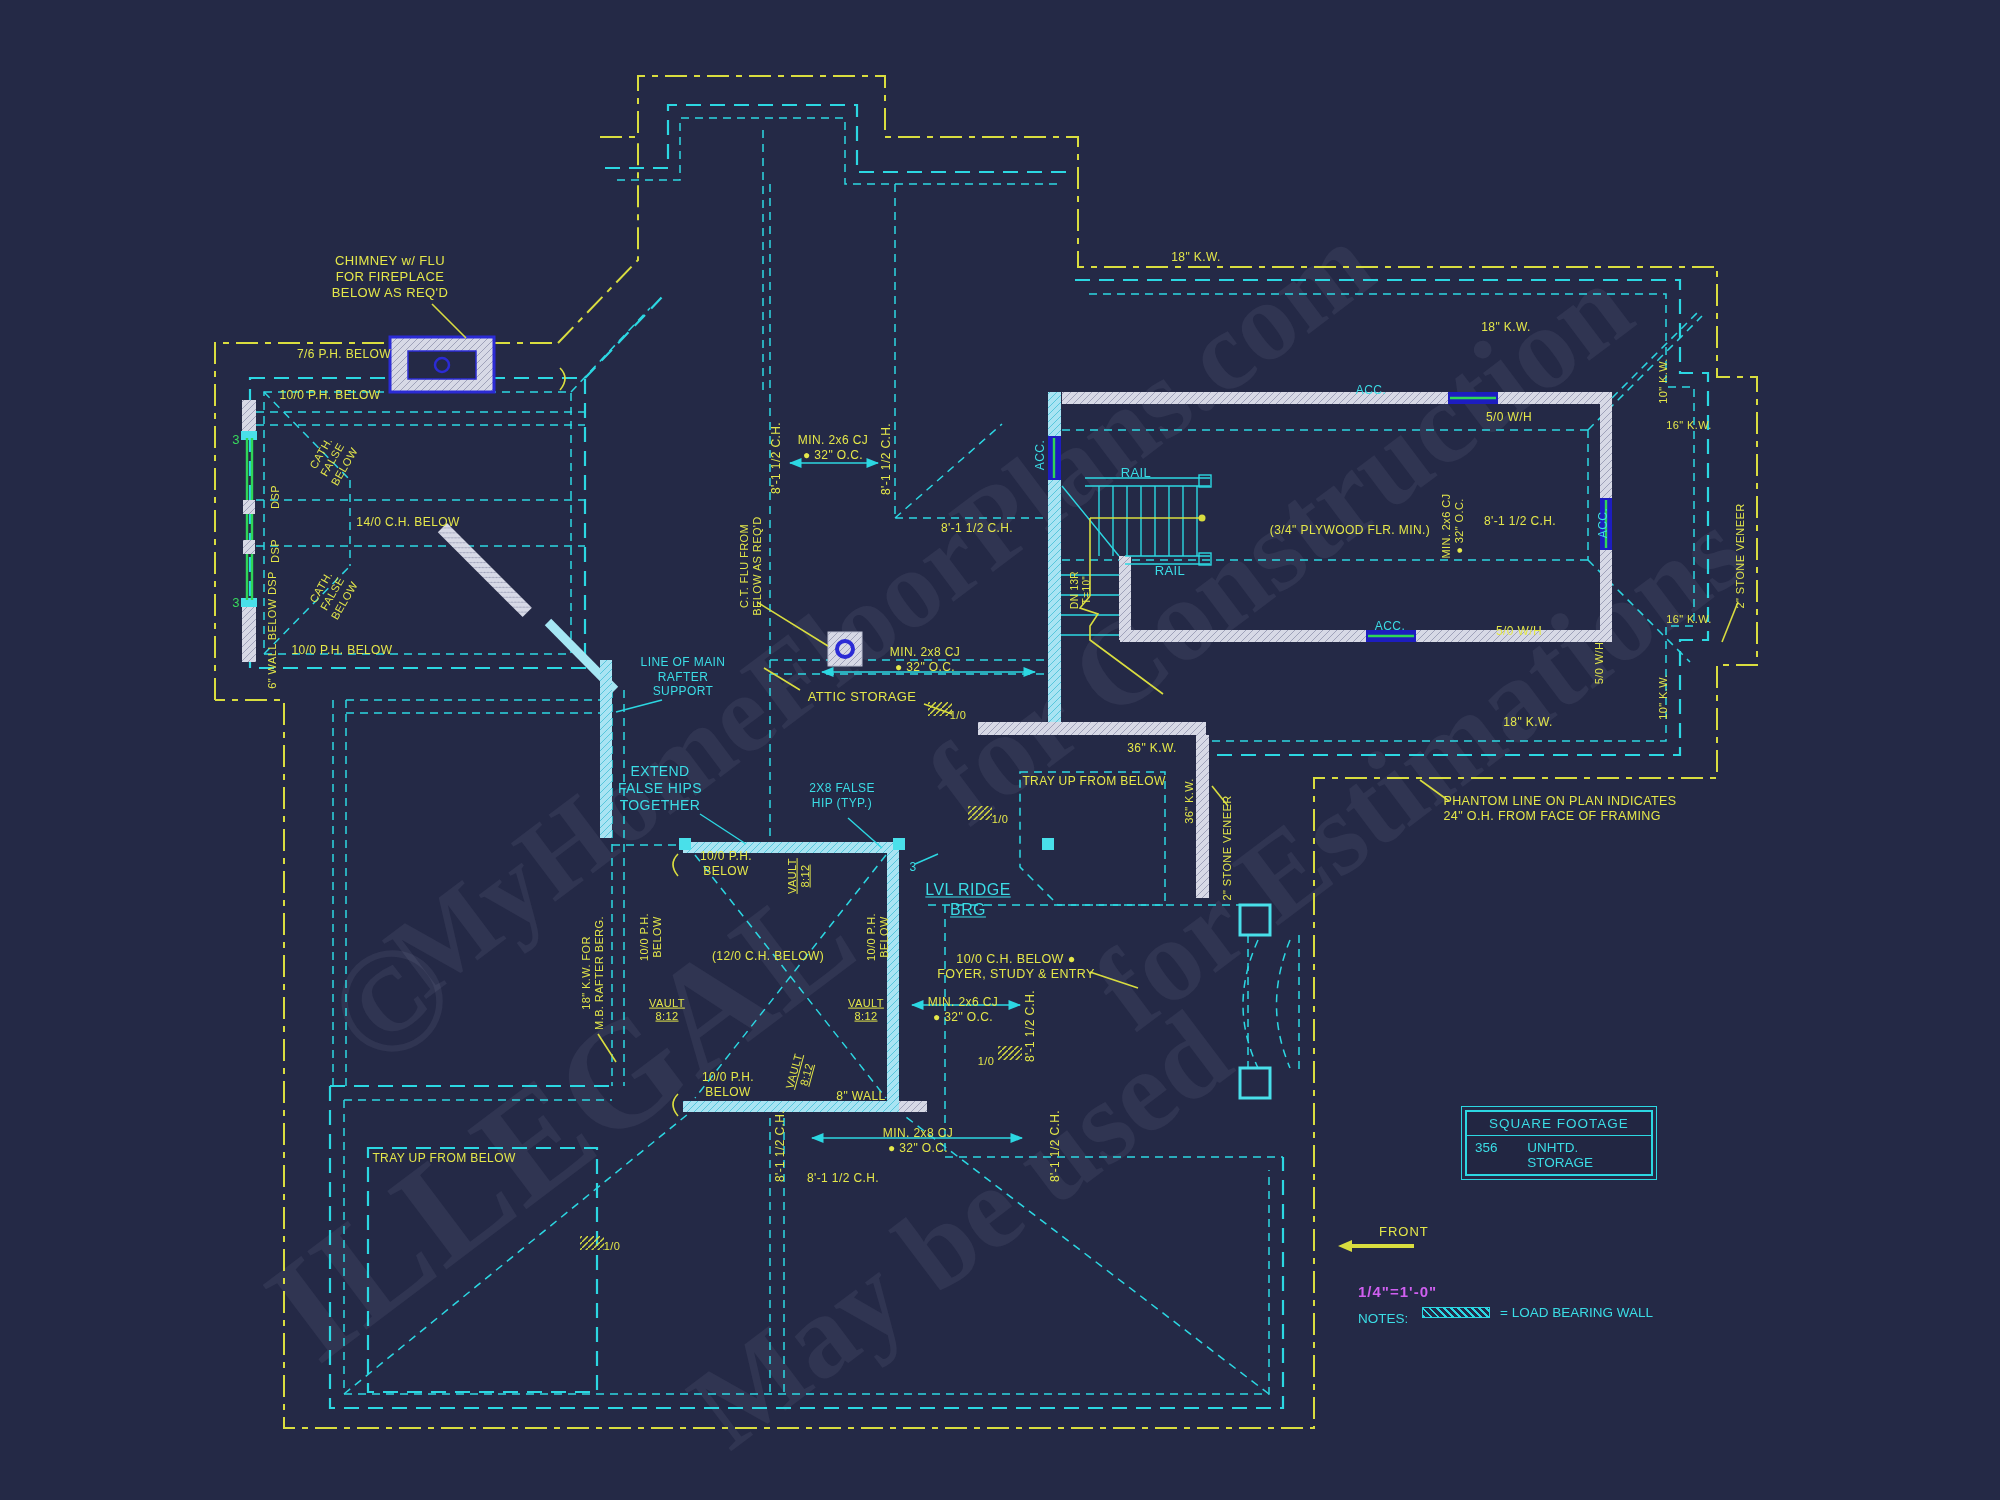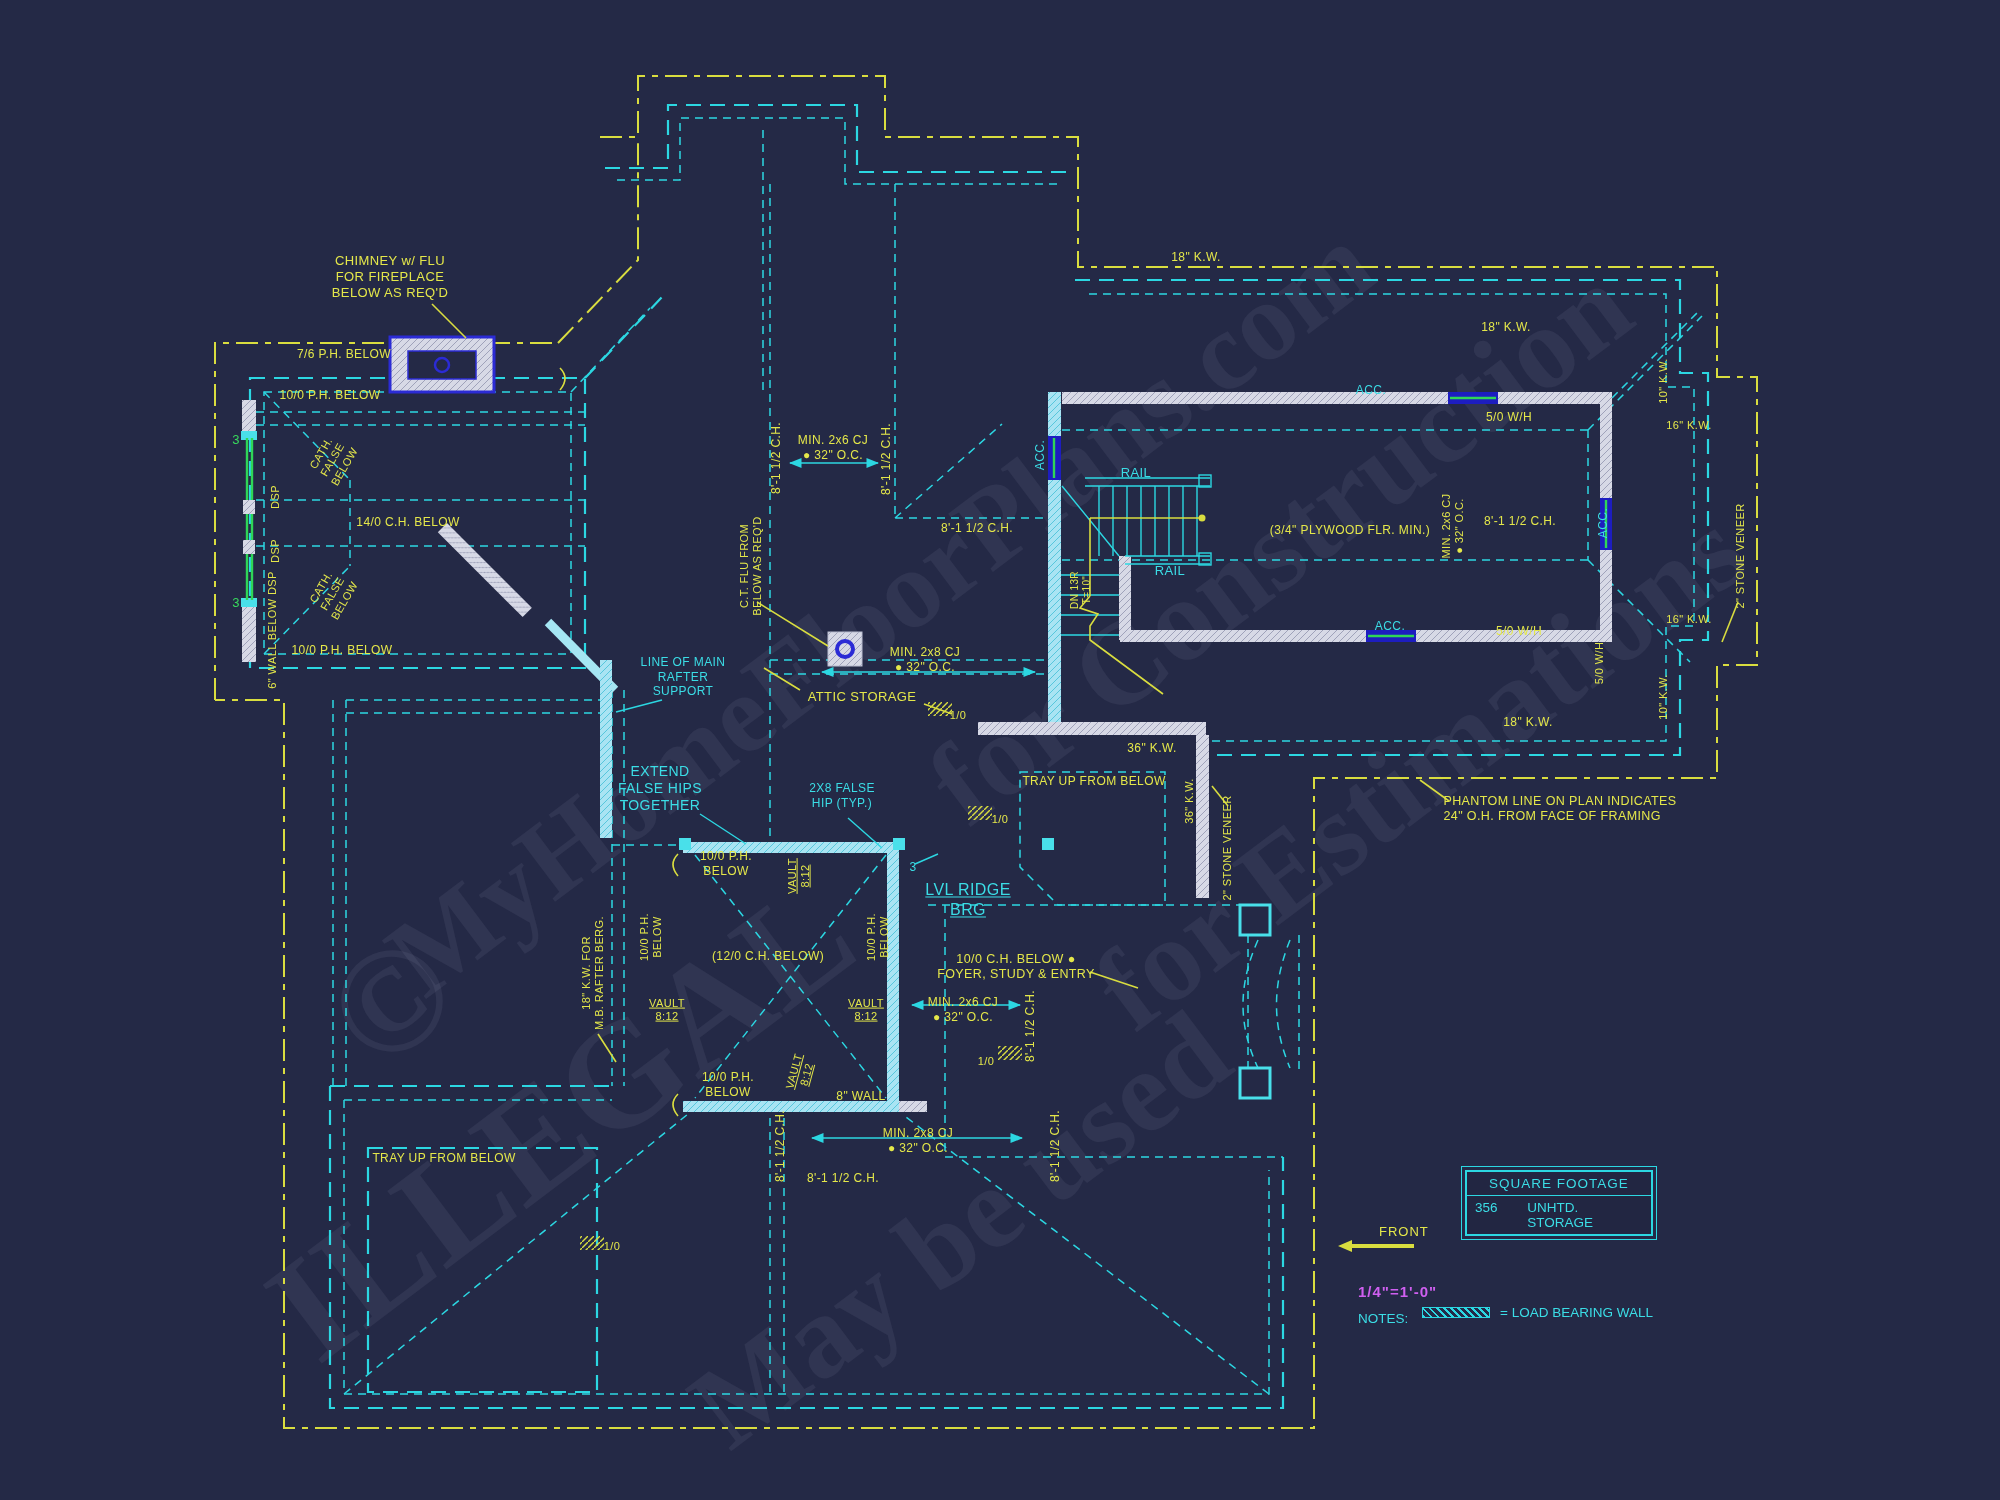--- a/index.html
+++ b/index.html
@@ -33,21 +33,21 @@
   #front-arrow .shaft{position:absolute;left:12px;top:4px;width:64px;height:4px;background:#d9dd3f;}
   #front-arrow .head{position:absolute;left:0;top:0;width:0;height:0;border-top:6px solid transparent;
       border-bottom:6px solid transparent;border-right:14px solid #d9dd3f;}
   
   #notes{position:absolute;left:1358px;top:1300px;color:#3bdde6;font-size:13.5px;line-height:1.62;}
   #legend-row{display:flex;align-items:center;gap:10px;margin:2px 0 2px 64px;}
   #legend-swatch{display:inline-block;width:66px;height:9px;border:1px solid #2cd7e2;
       background:repeating-linear-gradient(45deg,#2cd7e2 0 2px,transparent 2px 5px);}
   #notes-heading{margin-top:-18px;}
   
-  #sqft{position:absolute;left:1465px;top:1170px;width:184px;border:2px solid #2cd7e2;
+  #sqft{position:absolute;left:1465px;top:1110px;width:184px;border:2px solid #2cd7e2;
       outline:1px solid #2cd7e2;outline-offset:3px;color:#3bdde6;font-size:13.5px;background:rgba(0,0,0,0.05);}
   #sqft .hdr{border-bottom:1px solid #2cd7e2;text-align:center;padding:4px 0;letter-spacing:1px;}
   #sqft .row{display:flex;padding:4px 8px;gap:6px;}
   #sqft .row .v{width:48px;}
 </style>
 </head>
 <body>
 
 <div id="page">
 

